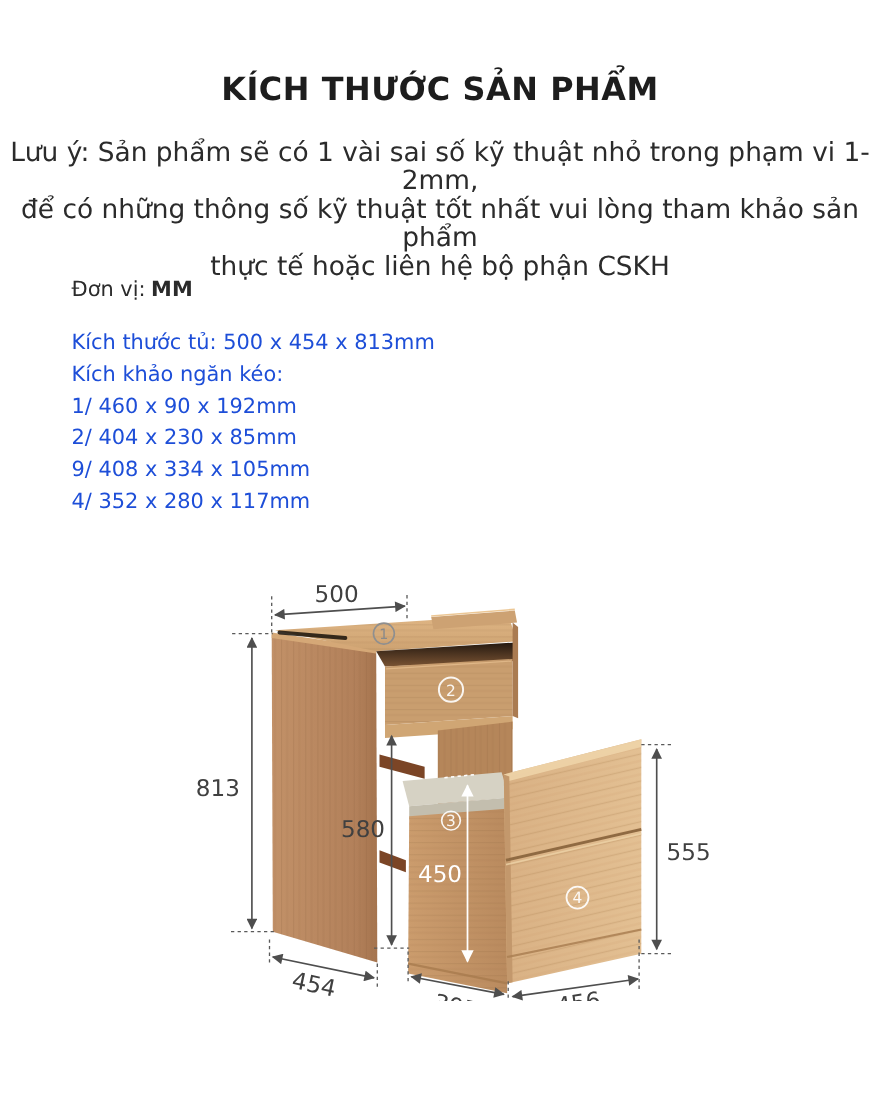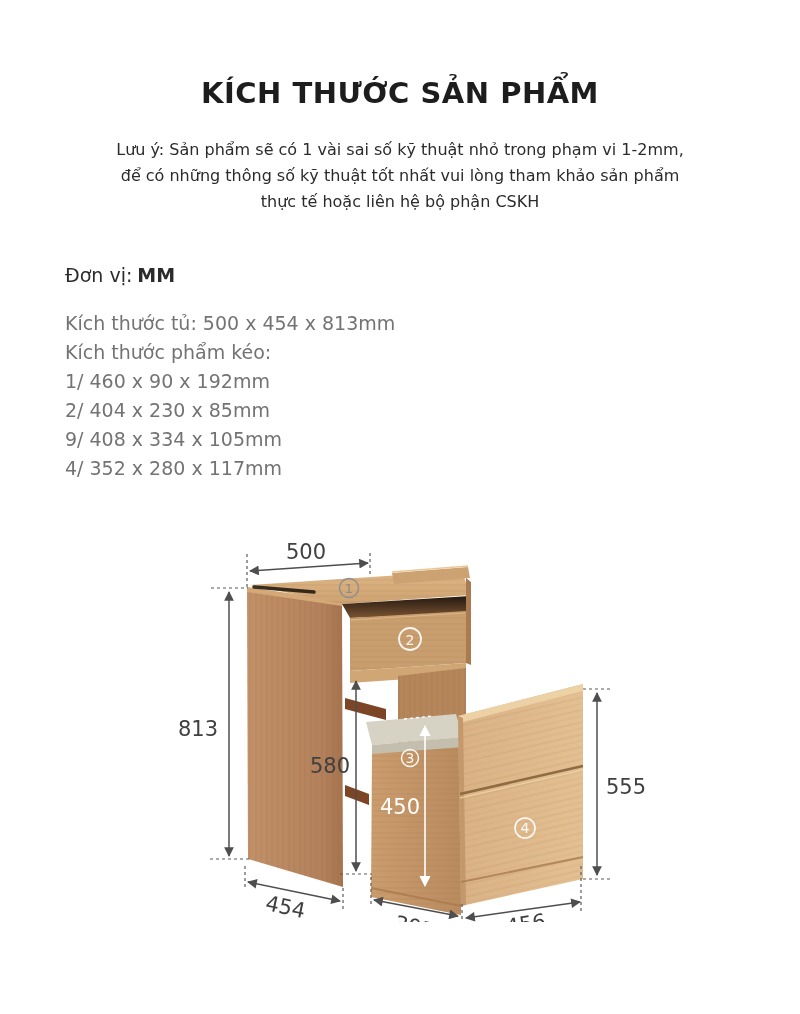--- a/index.html
+++ b/index.html
@@ -1,33 +1,33 @@
 <!DOCTYPE html>
 <html><head>
 <meta charset="utf-8">
 <style>
   html,body{margin:0;padding:0;background:#fff;}
   .page{
-    position:relative;width:800px;height:906px;margin:16px auto;background:#ffffff;
+    position:relative;width:800px;height:906px;margin:4px auto;background:#ffffff;
     font-family:"DejaVu Sans","Liberation Sans",sans-serif;color:#2d2d2d;overflow:hidden;
   }
   .title{
     position:absolute;top:60px;left:0;width:100%;text-align:center;
     font-size:29px;font-weight:bold;letter-spacing:.5px;color:#1d1d1d;margin:0;
   }
   .note{
     position:absolute;top:121px;left:0;width:100%;text-align:center;
-    font-size:16px;line-height:26px;color:#2b2b2b;
+    font-size:24px;line-height:26px;color:#2b2b2b;
   }
   .unit-line{
     position:absolute;top:248px;left:65px;font-size:19px;color:#2b2b2b;
   }
   .unit-line b{margin-left:5px;}
   .specs{
-    position:absolute;top:293px;left:65px;font-size:19px;line-height:29px;color:#737373;
+    position:absolute;top:293px;left:65px;font-size:19px;line-height:29px;color:#1d4ed8;
   }
   .diagram{position:absolute;left:0;top:0;width:800px;height:1014px;}
   svg text{font-family:"DejaVu Sans","Liberation Sans",sans-serif;}
   .dimtxt{font-size:21px;fill:#404040;}
   .dimtxt-w{font-size:21px;fill:#ffffff;}
   .marktxt{fill:#8a8a8a;font-size:13px;}
   .marktxt-w{fill:#ffffff;font-size:14px;}
 </style>
 </head>
 <body>
@@ -41,21 +41,21 @@
     <div>để có những thông số kỹ thuật tốt nhất vui lòng tham khảo sản phẩm</div>
     <div>thực tế hoặc liên hệ bộ phận CSKH</div>
   </div>
 
   <div class="unit-line">
     <span>Đơn vị:</span><b>MM</b>
   </div>
 
   <div class="specs">
     <div>Kích thước tủ: 500 x 454 x 813mm</div>
-    <div>Kích thước phẩm kéo:</div>
+    <div>Kích khảo ngăn kéo:</div>
     <div>1/ 460 x 90 x 192mm</div>
     <div>2/ 404 x 230 x 85mm</div>
     <div>9/ 408 x 334 x 105mm</div>
     <div>4/ 352 x 280 x 117mm</div>
   </div>
 
   <svg class="diagram" viewBox="0 0 800 1014" width="800" height="1014" xmlns="http://www.w3.org/2000/svg">
     <defs>
       <marker id="mD" viewBox="0 0 10 10" refX="9" refY="5" markerWidth="7.5" markerHeight="6.5" orient="auto-start-reverse">
         <path d="M0,0 L10,5 L0,10 Z" fill="#4e4e4e"></path>

